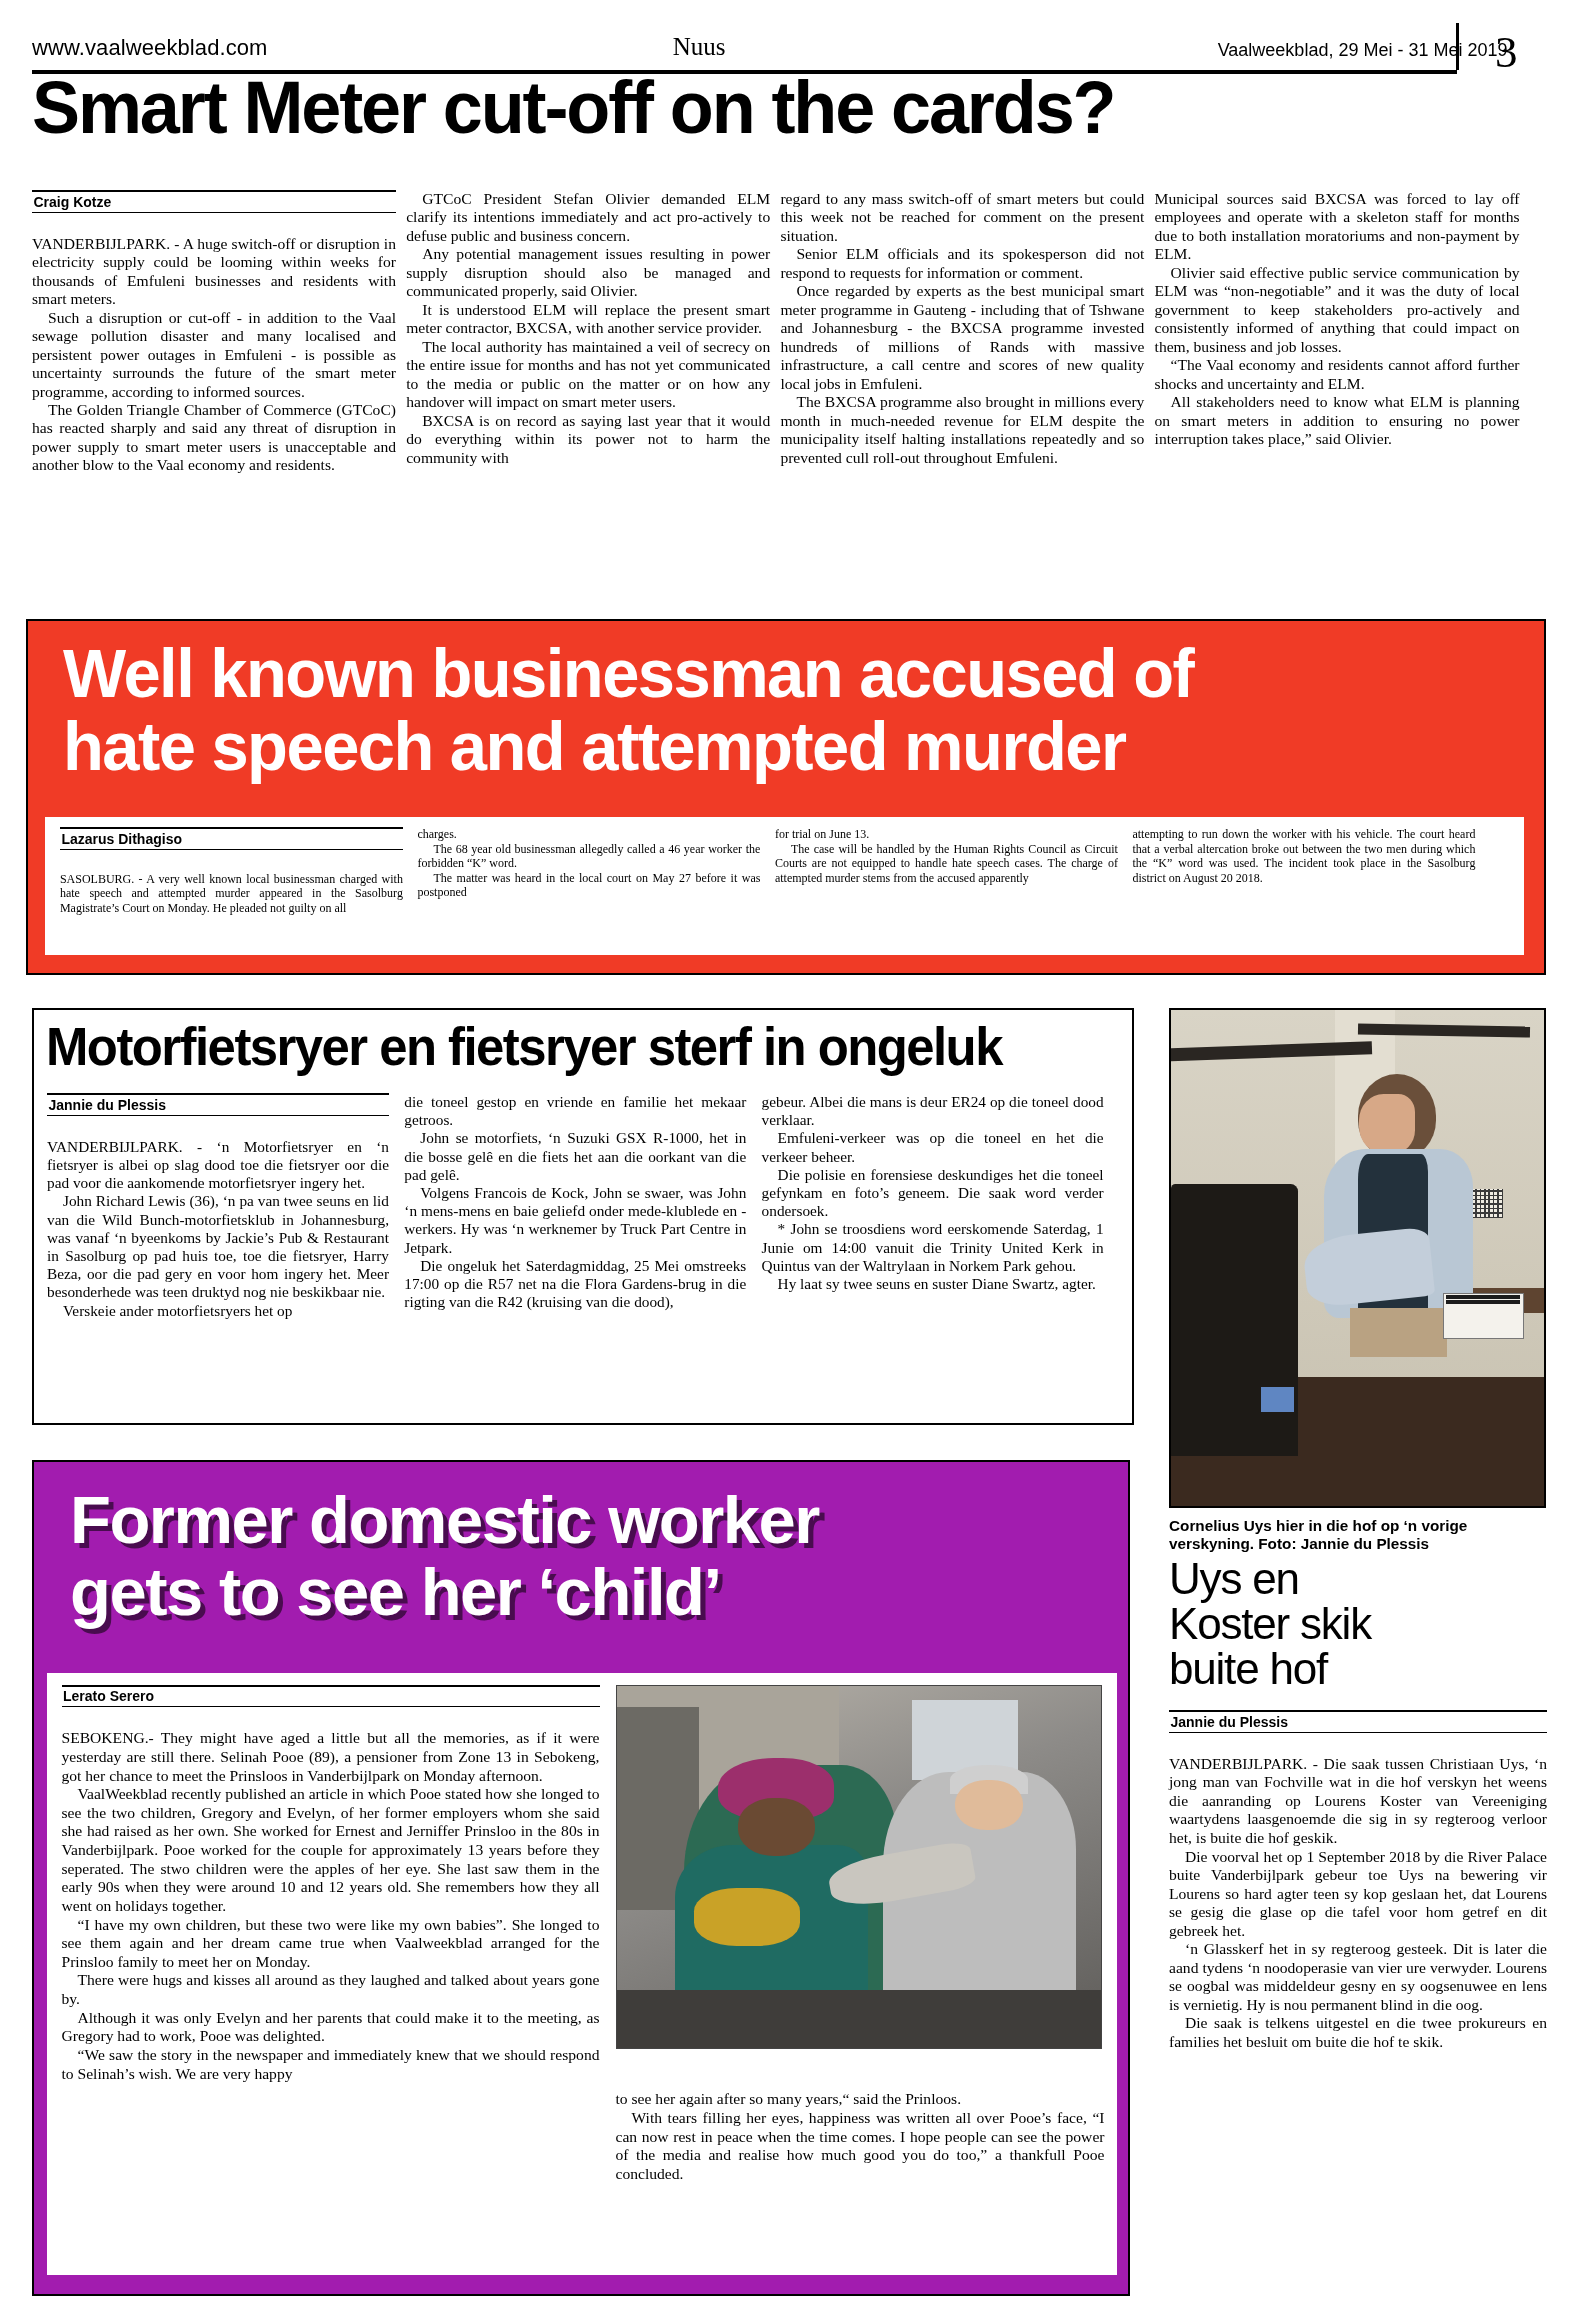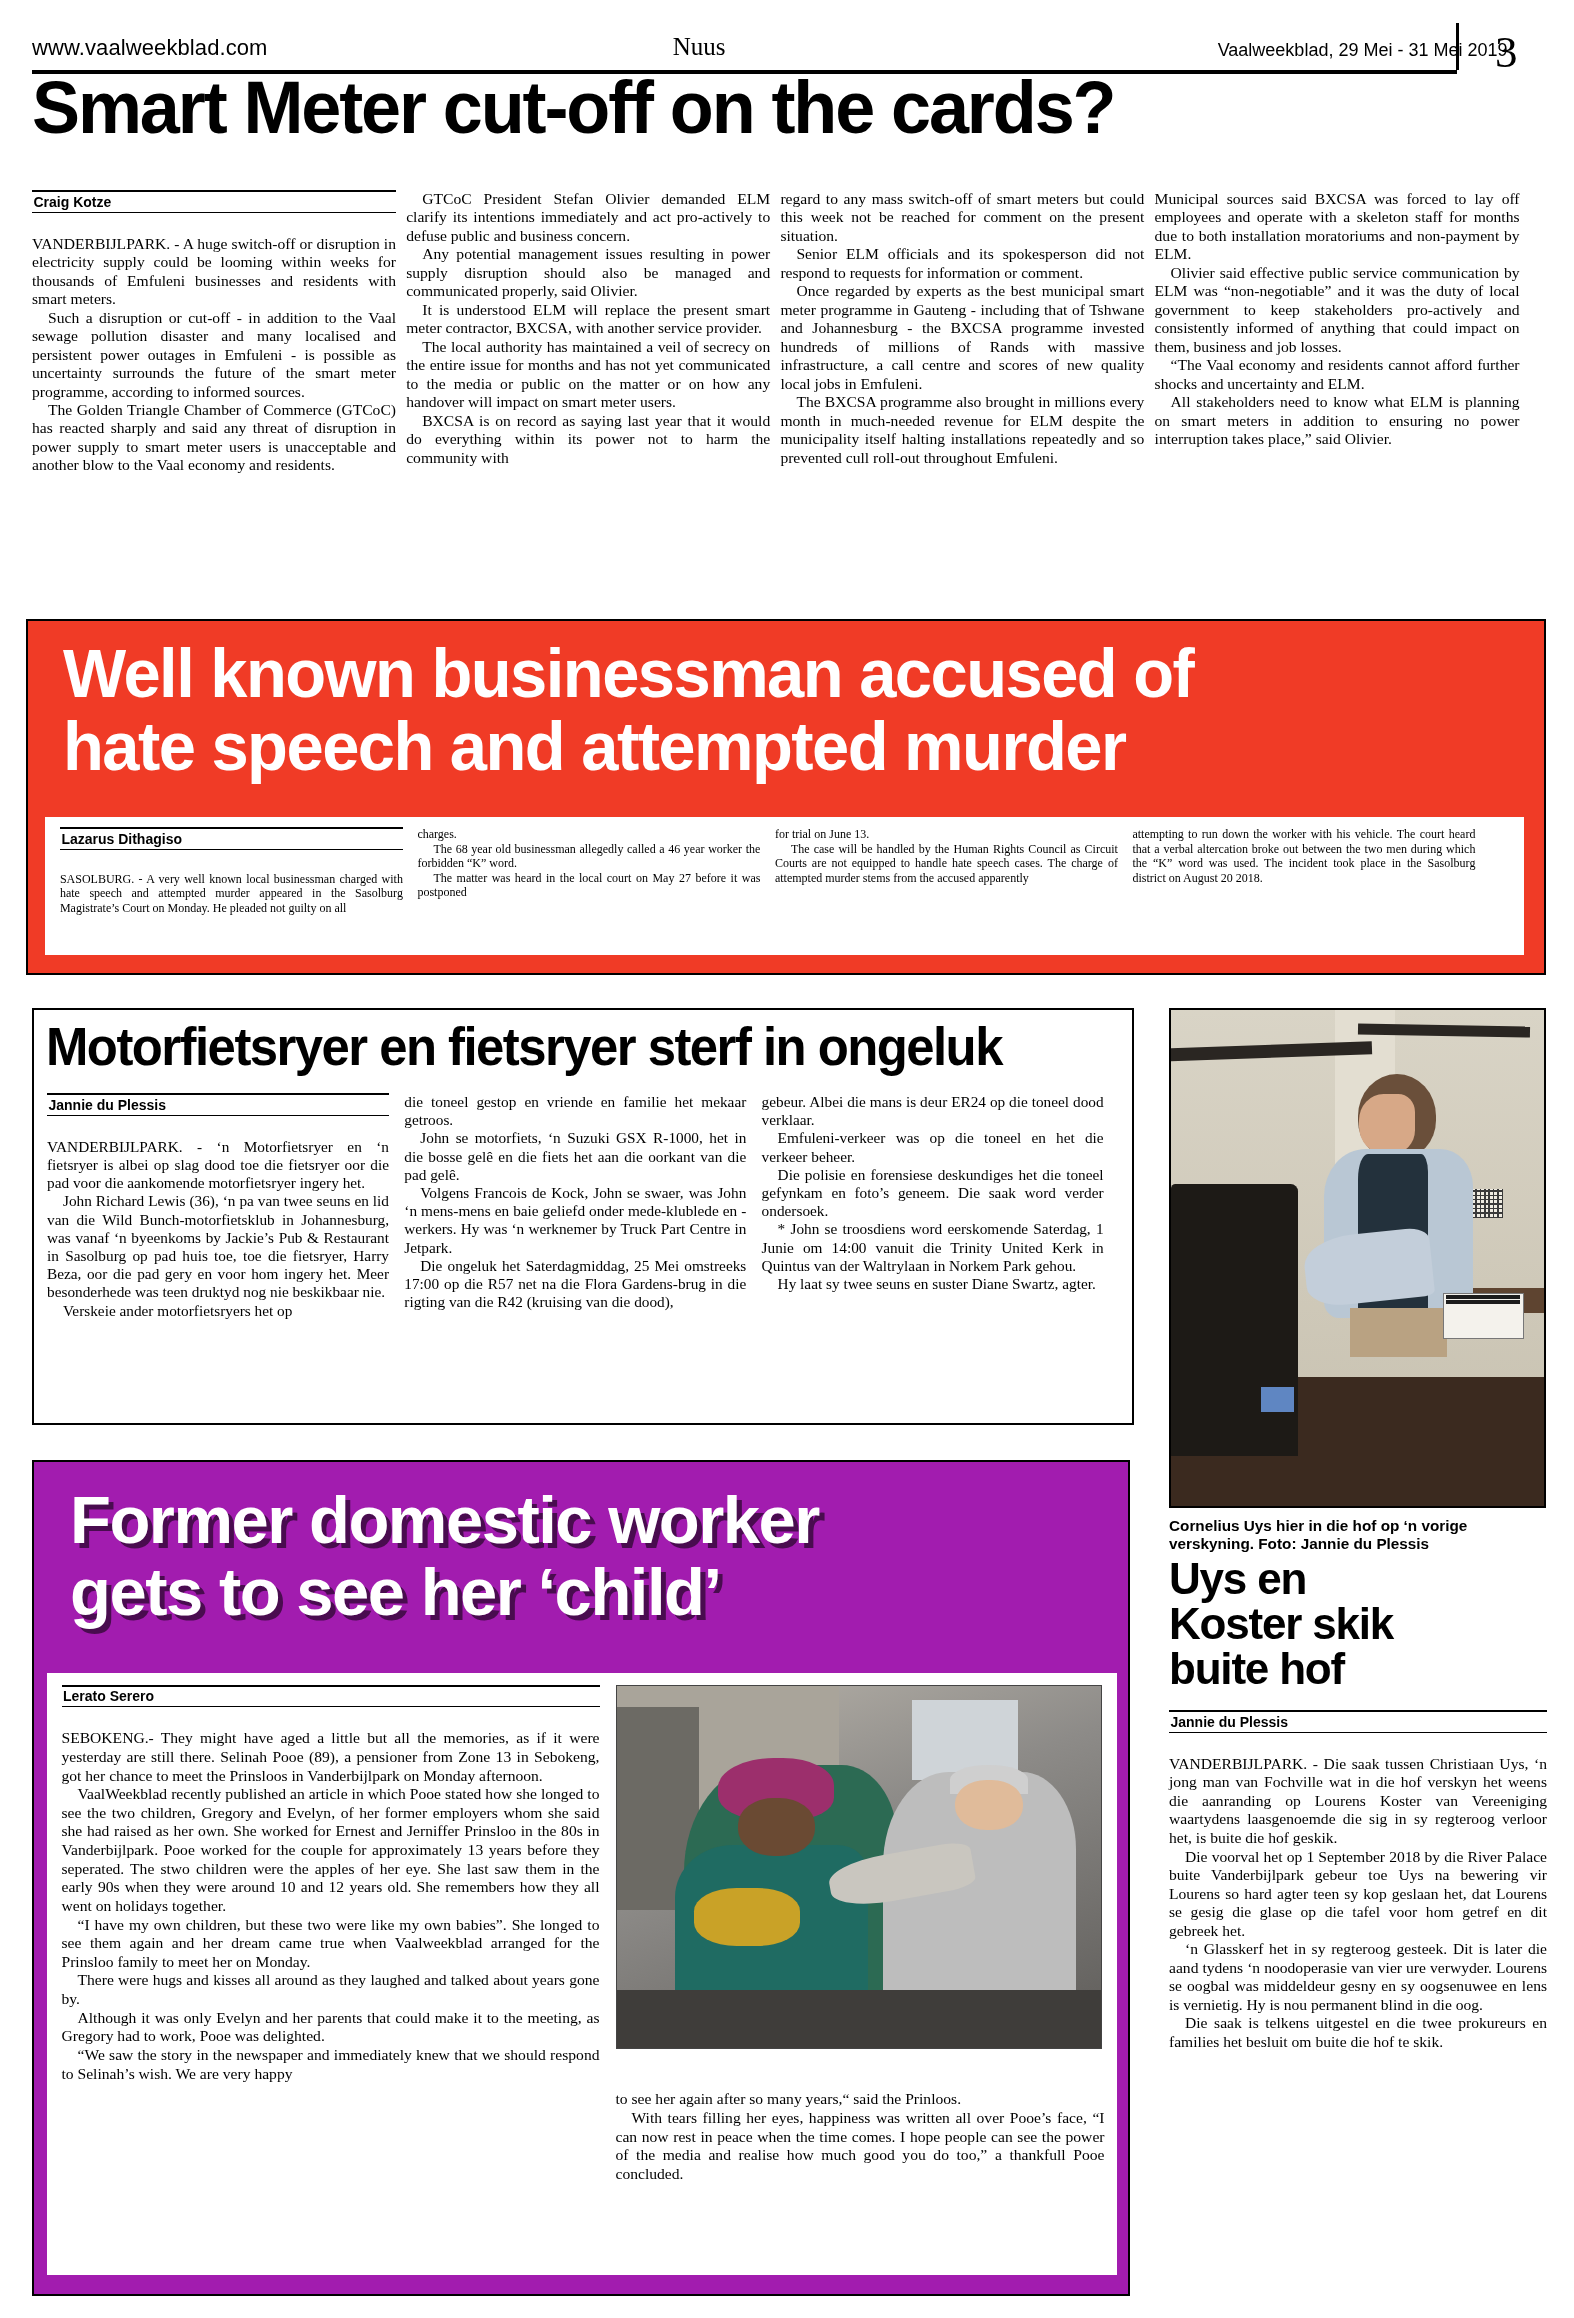--- a/index.html
+++ b/index.html
@@ -98,21 +98,21 @@
            background:repeating-linear-gradient(90deg,#3a3a3a 0 1.5px,transparent 1.5px 4.4px),
                       repeating-linear-gradient(0deg,#3a3a3a 0 1.5px,transparent 1.5px 4.4px);
            background-color:#efece2;}
   .pc-blue{position:absolute;left:24%;top:76%;width:9%;height:5%;background:#5f86c2;}
 
   .cap-court{position:absolute;left:1169px;top:1517px;width:378px;
              font-family:"Liberation Sans",sans-serif;font-weight:bold;font-size:15.3px;line-height:1.2;}
 
   
   .uys-head{position:absolute;left:1169px;top:1557px;width:378px;
-            font-family:"Liberation Sans",sans-serif;font-weight:bold;
+            font-family:"Liberation Sans",sans-serif;font-weight:normal;
             font-size:44px;line-height:1.02;letter-spacing:-1.2px;}
   .uys-head span{display:block;}
   .uys-body{position:absolute;left:1169px;top:1710px;width:378px;}
   .uys-body .bodytext{font-size:15.6px;line-height:1.19;}
 
   
   .bluebox{position:absolute;left:32px;top:1460px;width:1098px;height:836px;
            background:#a21caf;border:2.2px solid #000;box-sizing:border-box;}
   .bluehead{
     position:absolute;left:36px;top:22px;width:1018px;

